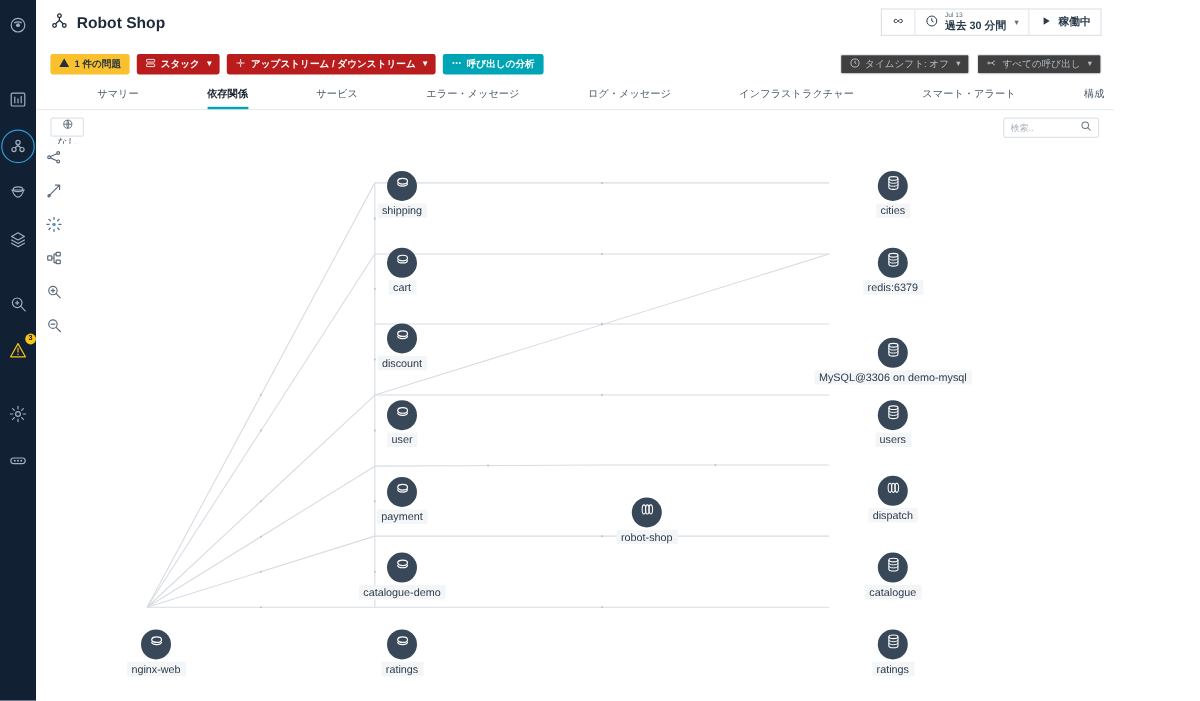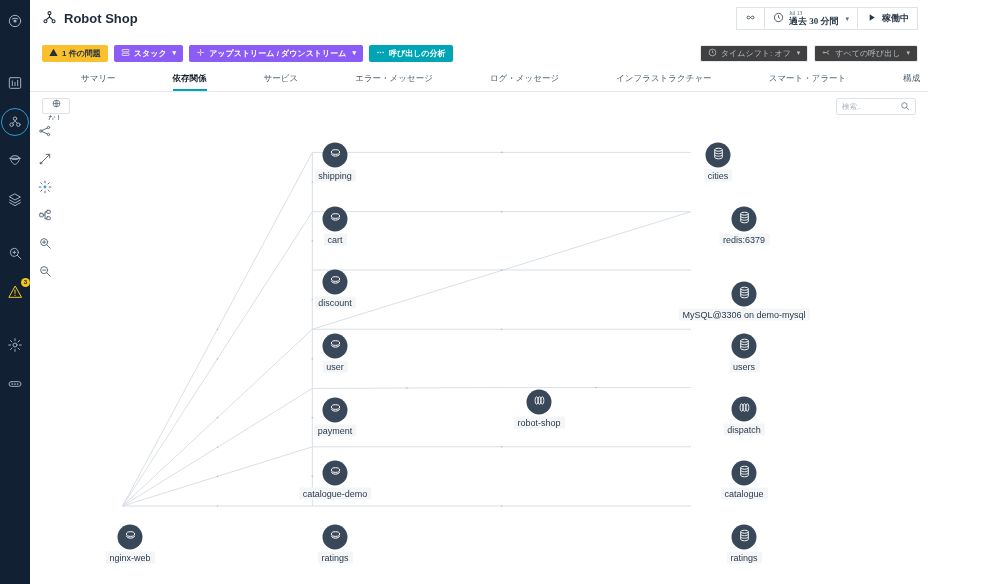--- a/index.html
+++ b/index.html
@@ -41,39 +41,39 @@
     height: 38px; display: flex; align-items: center;
     padding: 0 10px 0 12px; border-bottom: 1px solid #ffffff;
     background: #fff; flex: 0 0 38px;
   }
   .hdr-title { display: flex; align-items: center; gap: 7px; font-size: 13px; font-weight: bold; color: #1d2b3a; }
   .hdr-title svg { width: 15px; height: 15px; }
   .hdr-right { margin-left: auto; display: flex; align-items: center; gap: 0; }
   .hbtn {
     height: 23px; border: 1px solid #dfe3e8; background: #fff;
     display: flex; align-items: center; gap: 5px; padding: 0 8px;
-    font-size: 9px; color: #2b3a4a; cursor: pointer; font-family: Liberation Serif, serif;
+    font-size: 9px; color: #2b3a4a; cursor: pointer;
   }
   .hbtn + .hbtn { border-left: none; }
   .hbtn svg { width: 11px; height: 11px; }
   .time-stack { display: flex; flex-direction: column; line-height: 1.05; }
   .time-sub { font-size: 5.5px; color: #5a6b7d; }
   .time-main { font-size: 9px; font-weight: bold; }
   .caret { font-size: 7px; color: #5a6b7d; margin-left: 2px; }
 
   
   .tbar { height: 30px; display: flex; align-items: center; padding: 0 10px 0 12px; gap: 6px; flex: 0 0 30px; }
   .pill {
     height: 17px; border-radius: 2px; display: flex; align-items: center;
     gap: 4px; padding: 0 7px; font-size: 8px; font-weight: bold; cursor: pointer;
     white-space: nowrap;
   }
   .pill svg { width: 9px; height: 9px; flex: 0 0 9px; }
   .pill.warn { background: #fbc02d; color: #23303f; }
-  .pill.slate { background: #8b5cf6; color: #fff; }
+  .pill.slate { background: #b91c1c; color: #fff; }
   .pill.teal { background: #00a5b5; color: #fff; }
   .pill .cv { font-size: 7px; margin-left: 2px; }
   .tbar-right { margin-left: auto; display: flex; gap: 6px; }
   .pill.ghost {
     background: #404040; color: #b3bcc6; border: 1px solid #e6eaee;
     font-weight: normal;
   }
 
   
   .tabs {
@@ -464,21 +464,21 @@
       <div id="nodes">
           <div class="node" style="left: 305px; top: 35px;">
             <div class="node-circle" style="background:#384859">
               <span><svg viewBox="0 0 24 24">
                   <ellipse cx="12" cy="9.5" rx="7" ry="4" fill="none" stroke="#fff" stroke-width="1.7"></ellipse>
                   <path d="M5 12.5c0 2.2 3.1 4 7 4s7-1.8 7-4" fill="none" stroke="#fff" stroke-width="1.7"></path>
                 </svg></span>
             </div>
             <div class="node-label">shipping</div>
           </div>
-          <div class="node" style="left: 688px; top: 35px;">
+          <div class="node" style="left: 714px; top: 35px;">
             <div class="node-circle" style="background:#384859">
               <span><svg viewBox="0 0 24 24">
                   <ellipse cx="12" cy="5.5" rx="6.5" ry="2.6" fill="none" stroke="#fff" stroke-width="1.6"></ellipse>
                   <path d="M5.5 5.5v13c0 1.4 2.9 2.6 6.5 2.6s6.5-1.2 6.5-2.6v-13" fill="none" stroke="#fff" stroke-width="1.6"></path>
                   <path d="M5.5 9.8c0 1.4 2.9 2.6 6.5 2.6s6.5-1.2 6.5-2.6M5.5 14.1c0 1.4 2.9 2.6 6.5 2.6s6.5-1.2 6.5-2.6" fill="none" stroke="#fff" stroke-width="1.4"></path>
                 </svg></span>
             </div>
             <div class="node-label">cities</div>
           </div>
           <div class="node" style="left: 305px; top: 99px;">
@@ -540,21 +540,21 @@
           </div>
           <div class="node" style="left: 305px; top: 290px;">
             <div class="node-circle" style="background:#384859">
               <span><svg viewBox="0 0 24 24">
                   <ellipse cx="12" cy="9.5" rx="7" ry="4" fill="none" stroke="#fff" stroke-width="1.7"></ellipse>
                   <path d="M5 12.5c0 2.2 3.1 4 7 4s7-1.8 7-4" fill="none" stroke="#fff" stroke-width="1.7"></path>
                 </svg></span>
             </div>
             <div class="node-label">payment</div>
           </div>
-          <div class="node" style="left: 509px; top: 282px;">
+          <div class="node" style="left: 509px; top: 307px;">
             <div class="node-circle" style="background:#384859">
               <span><svg viewBox="0 0 24 24">
                   <path d="M4.5 12c0-3.6 1.2-6.5 2.6-6.5S9.7 8.4 9.7 12s-1.2 6.5-2.6 6.5S4.5 15.6 4.5 12z" fill="none" stroke="#fff" stroke-width="1.5"></path>
                   <path d="M9.3 12c0-3.6 1.2-6.5 2.7-6.5s2.6 2.9 2.6 6.5-1.2 6.5-2.6 6.5S9.3 15.6 9.3 12z" fill="none" stroke="#fff" stroke-width="1.5"></path>
                   <path d="M14.1 12c0-3.6 1.2-6.5 2.7-6.5s2.6 2.9 2.6 6.5-1.2 6.5-2.6 6.5-2.7-2.9-2.7-6.5z" fill="none" stroke="#fff" stroke-width="1.5"></path>
                 </svg></span>
             </div>
             <div class="node-label">robot-shop</div>
           </div>
           <div class="node" style="left: 714px; top: 289px;">

